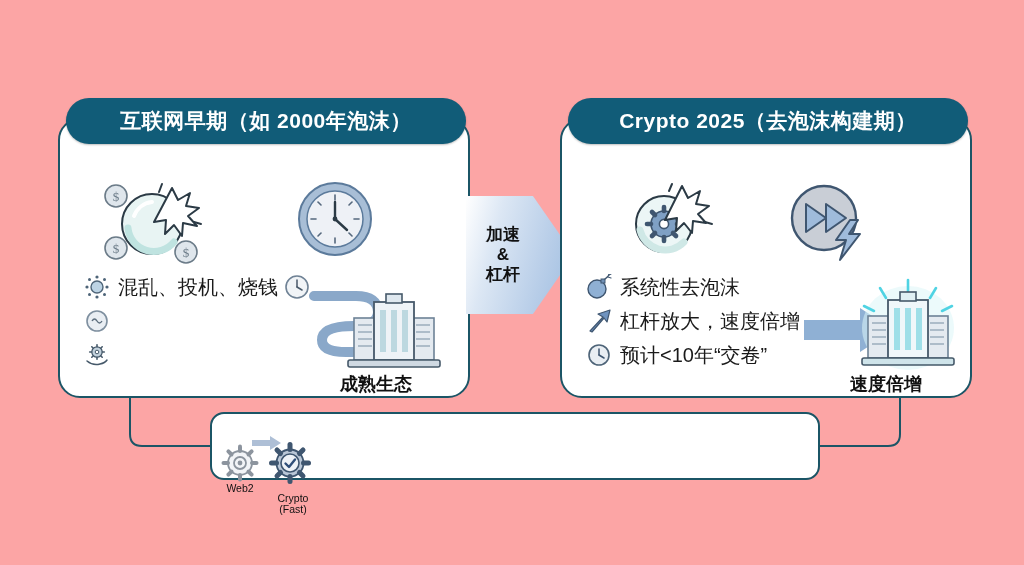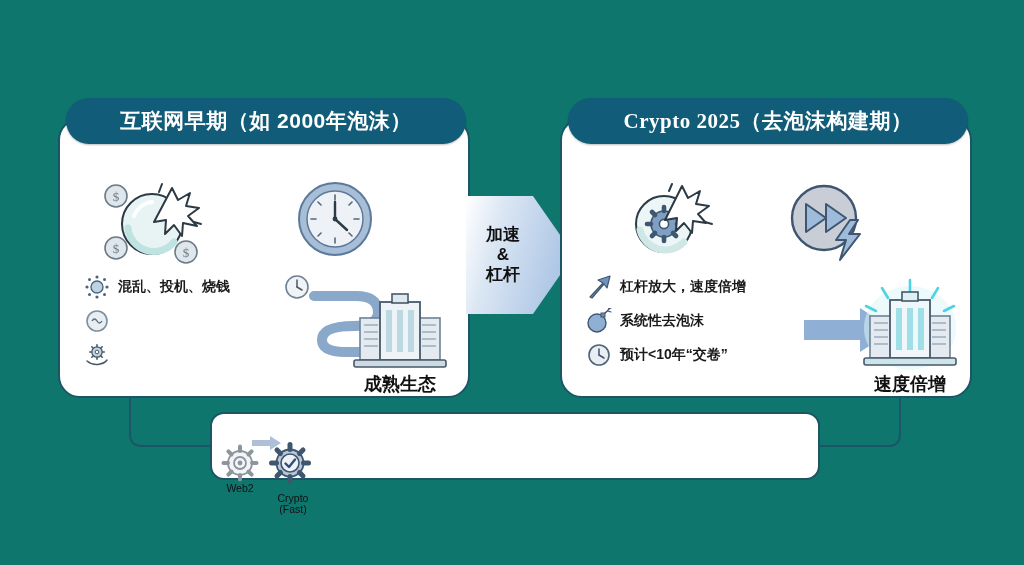--- a/index.html
+++ b/index.html
@@ -40,24 +40,24 @@
   #panel-right .panel-header{left:6px;width:400px;}
 
   
   .icon-row{position:absolute;top:52px;left:0;width:100%;height:92px;}
   .big-icon{position:absolute;}
 
   
   .bullets{position:absolute;left:22px;top:150px;width:230px;}
   .bullet{display:flex;align-items:center;height:34px;}
   .bullet .bico{width:30px;height:30px;flex:0 0 30px;margin-right:6px;display:flex;align-items:center;justify-content:center;}
-  .bullet .btxt{font-size:14px;font-weight:bold;color:#1a1a1a;white-space:nowrap;}
-
-  
-  .outcome{position:absolute;width:120px;text-align:center;}
+  .bullet .btxt{font-size:20px;font-weight:normal;color:#1a1a1a;white-space:nowrap;}
+
+  
+  .outcome{position:absolute;width:120px;text-align:left;}
   .outcome .olabel{font-size:18px;font-weight:bold;color:#111;margin-top:-2px;}
 
   
   #center-arrow{
     position:absolute;left:466px;top:196px;width:108px;height:118px;
   }
   #center-arrow .chev{
     position:absolute;inset:0;
     background:linear-gradient(105deg,#ffffff 0%,#dce7f4 28%,#b7cde8 70%,#9dbde0 100%);
     clip-path:polygon(0% 0%,62% 0%,62% 0%,100% 50%,62% 100%,0% 100%);
@@ -78,21 +78,21 @@
   #bottom-text{flex:1;font-size:16.5px;line-height:1.38;color:#111;padding-right:12px;}
   #bottom-text .lead{font-weight:bold;}
   .gear-cap{position:absolute;font-size:10.5px;color:#111;text-align:center;line-height:1.05;}
 
   
   #connectors{position:absolute;left:0;top:0;width:1024px;height:565px;pointer-events:none;}
 </style>
 </head>
 <body>
 
-<div id="stage" style="background: #0f766e;">
+<div id="stage" style="background: #fca5a5;">
 
   <svg id="connectors" viewBox="0 0 1024 565">
     <path d="M130 398 L130 434 Q130 446 142 446 L212 446" fill="none" stroke="#1b5566" stroke-width="2"></path>
     <path d="M900 398 L900 434 Q900 446 888 446 L818 446" fill="none" stroke="#1b5566" stroke-width="2"></path>
   </svg>
 
   <div class="panel" id="panel-left">
     <div class="panel-header" style="background: rgb(17, 92, 120); color: rgb(255, 255, 255);">互联网早期（如 2000年泡沫）</div>
 
     <div class="icon-row">
@@ -236,21 +236,21 @@
   <div id="center-arrow">
     <div class="chev"></div>
     <div class="ctext">
       <div>加速</div>
       <div>&amp;</div>
       <div>杠杆</div>
     </div>
   </div>
 
   <div class="panel" id="panel-right">
-    <div class="panel-header" style="background: rgb(17, 92, 120); color: rgb(255, 255, 255); font-family: Liberation Serif, serif;">Crypto 2025（去泡沫构建期）</div>
+    <div class="panel-header" style="background: rgb(17, 92, 120); color: rgb(255, 255, 255);">Crypto 2025（去泡沫构建期）</div>
 
     <div class="icon-row">
 
       <span class="big-icon" style="left:62px;top:4px;">
         <svg width="96" height="88" viewBox="0 0 96 88">
           <circle cx="40" cy="48" r="28" fill="#ecf6f6" stroke="#2b3a45" stroke-width="2"></circle>
           <path d="M16 54a26 26 0 0 0 44 12" fill="none" stroke="#cfe8e6" stroke-width="7" stroke-linecap="round"></path>
           <g transform="translate(40,48)">
             <circle r="13" fill="#7fa0c4" stroke="#3f5670" stroke-width="1.6"></circle>
             <circle r="4.6" fill="#ffffff" stroke="#3f5670" stroke-width="1.6"></circle>
@@ -278,38 +278,38 @@
           <path d="M42 26 L62 40 L42 54 Z" fill="#9fbbdb" stroke="#3f5670" stroke-width="2" stroke-linejoin="round"></path>
           <path d="M66 42 L52 62 L62 62 L56 82 L76 56 L65 56 L74 42 Z" fill="#9fbbdb" stroke="#3f5670" stroke-width="2" stroke-linejoin="round"></path>
         </svg>
       </span>
     </div>
 
     <div class="bullets">
       <div class="bullet">
         <span class="bico">
           <svg width="26" height="26" viewBox="0 0 26 26">
-            <path d="M4 23 L17 9 L12 6 L24 2 L21 14 L18 10 L6 24 Z" fill="#6f93bf" stroke="#3f5670" stroke-width="1.2" stroke-linejoin="round"></path>
-          </svg>
-        </span>
-        <span class="btxt">杠杆放大，速度倍增</span>
-      </div>
-      <div class="bullet">
-        <span class="bico">
-          <svg width="26" height="26" viewBox="0 0 26 26">
             <circle cx="11" cy="15" r="9" fill="#8fb0d4" stroke="#3f5670" stroke-width="1.4"></circle>
             <rect x="15" y="5" width="4" height="4" fill="#6f8fb5" stroke="#3f5670" stroke-width="1"></rect>
             <path d="M19 5 q4 -3 4 -5" fill="none" stroke="#3f5670" stroke-width="1.4" stroke-linecap="round"></path>
             <g stroke="#3f5670" stroke-width="1.2" stroke-linecap="round">
               <line x1="23" y1="1" x2="25" y2="0"></line>
                 <line x1="22" y1="3" x2="25" y2="4"></line>
             </g>
           </svg>
         </span>
         <span class="btxt">系统性去泡沫</span>
+      </div>
+      <div class="bullet">
+        <span class="bico">
+          <svg width="26" height="26" viewBox="0 0 26 26">
+            <path d="M4 23 L17 9 L12 6 L24 2 L21 14 L18 10 L6 24 Z" fill="#6f93bf" stroke="#3f5670" stroke-width="1.2" stroke-linejoin="round"></path>
+          </svg>
+        </span>
+        <span class="btxt">杠杆放大，速度倍增</span>
       </div>
       <div class="bullet">
         <span class="bico">
           <svg width="26" height="26" viewBox="0 0 26 26">
             <circle cx="13" cy="13" r="10" fill="#e9eef3" stroke="#4e6478" stroke-width="1.6"></circle>
             <line x1="13" y1="13" x2="13" y2="7" stroke="#3f5670" stroke-width="1.5" stroke-linecap="round"></line>
             <line x1="13" y1="13" x2="18" y2="16" stroke="#3f5670" stroke-width="1.5" stroke-linecap="round"></line>
           </svg>
         </span>
         <span class="btxt">预计&lt;10年“交卷”</span>

